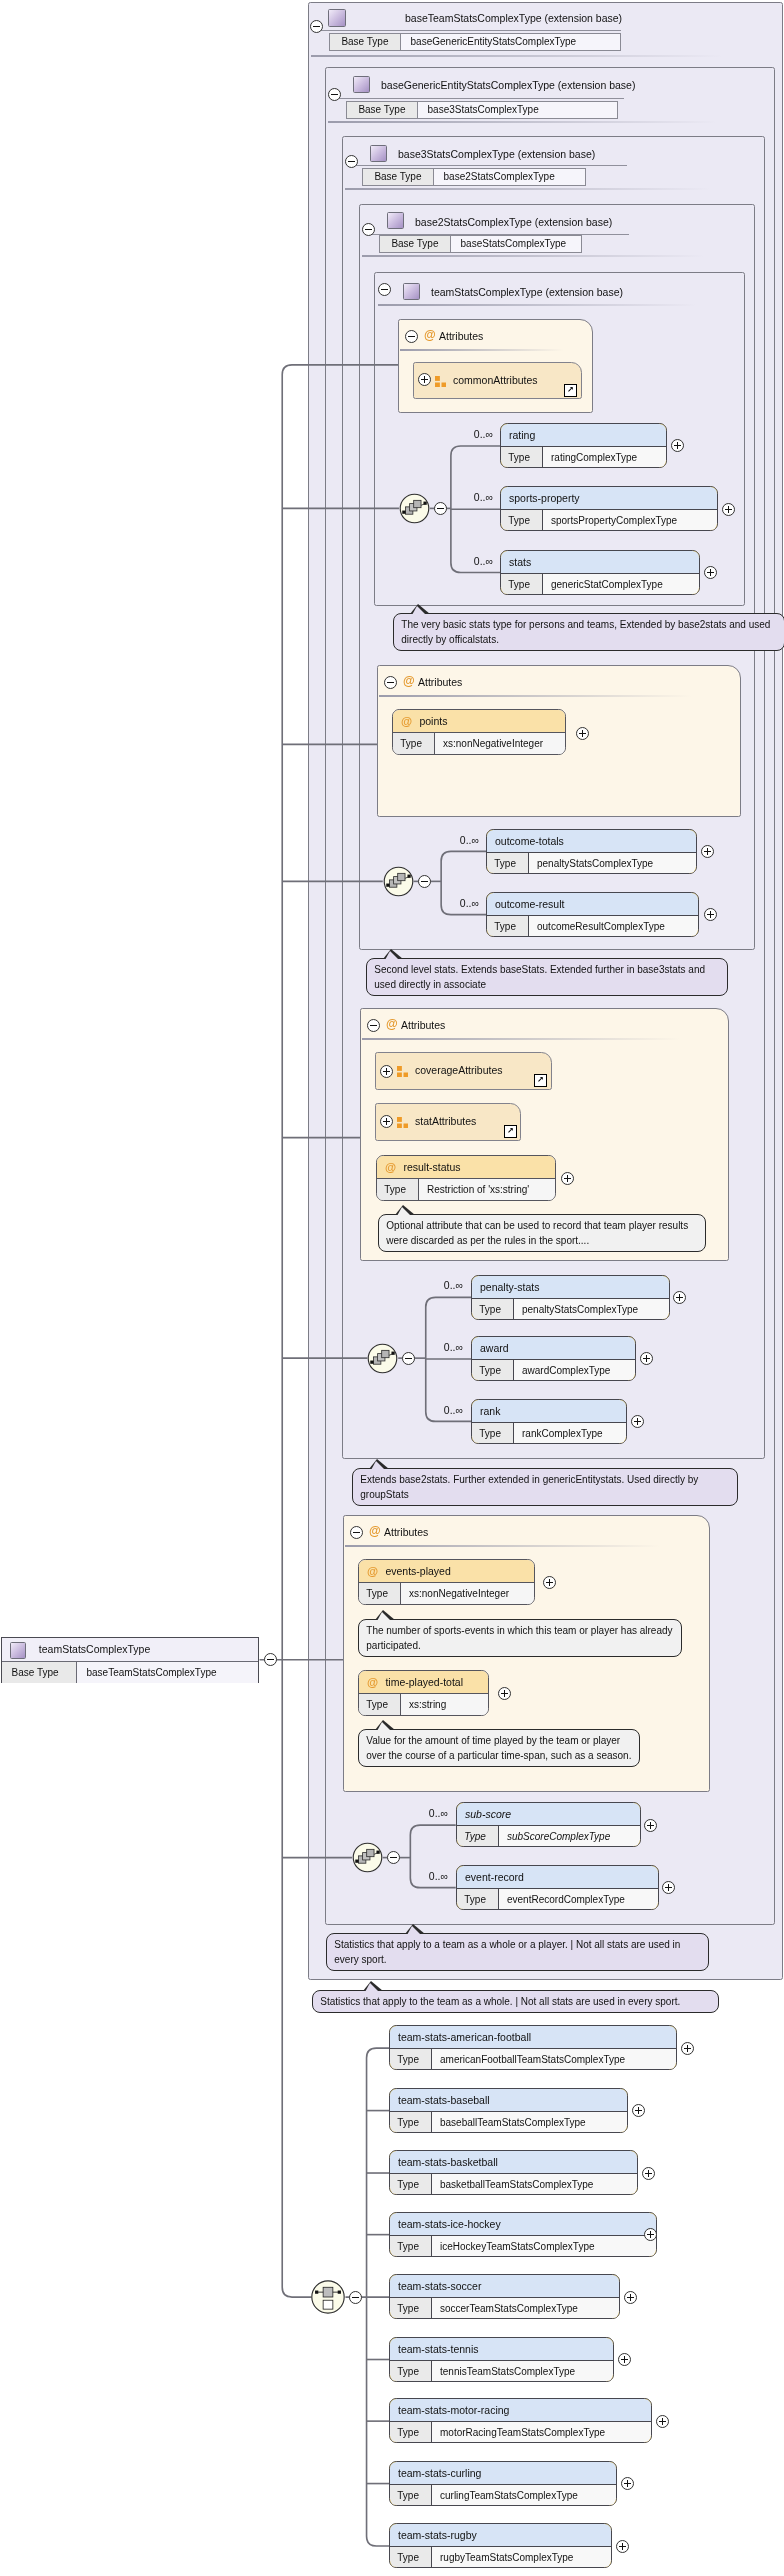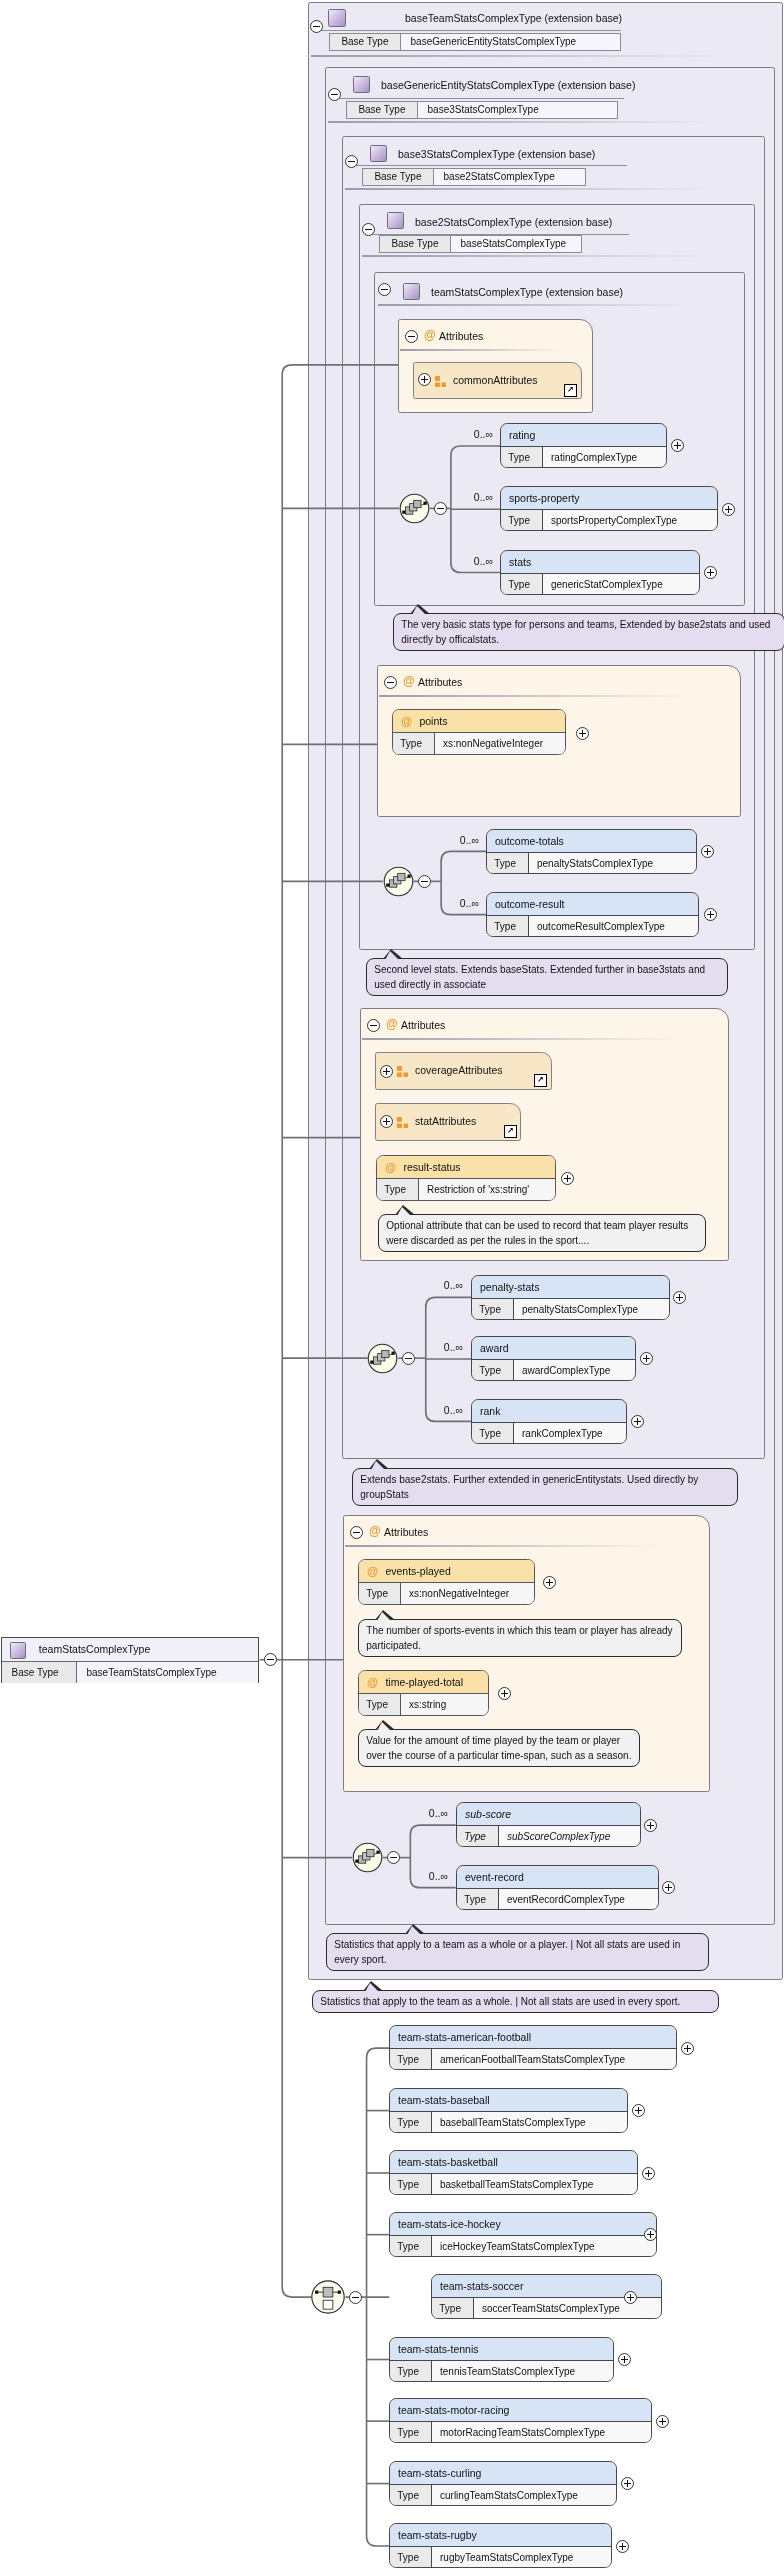--- a/index.html
+++ b/index.html
@@ -470,21 +470,21 @@
 
   <div class="el" style="left:389px;top:2212px;width:268px;height:45px;">
     <div class="h">team-stats-ice-hockey</div>
     <div class="r">
         <span class="tc">Type</span>
         <span class="vc">iceHockeyTeamStatsComplexType</span>
       </div>
   </div>
   <span class="pc" style="left:644px;top:2228px;"></span>
 
-  <div class="el" style="left:389px;top:2274px;width:231px;height:45px;margin-left:42px;">
+  <div class="el" style="left:389px;top:2274px;width:231px;height:45px;">
     <div class="h">team-stats-soccer</div>
     <div class="r">
         <span class="tc">Type</span>
         <span class="vc">soccerTeamStatsComplexType</span>
       </div>
   </div>
   <span class="pc" style="left:624px;top:2291px;"></span>
 
   <div class="el" style="left:389px;top:2337px;width:225px;height:45px;">
     <div class="h">team-stats-tennis</div>

